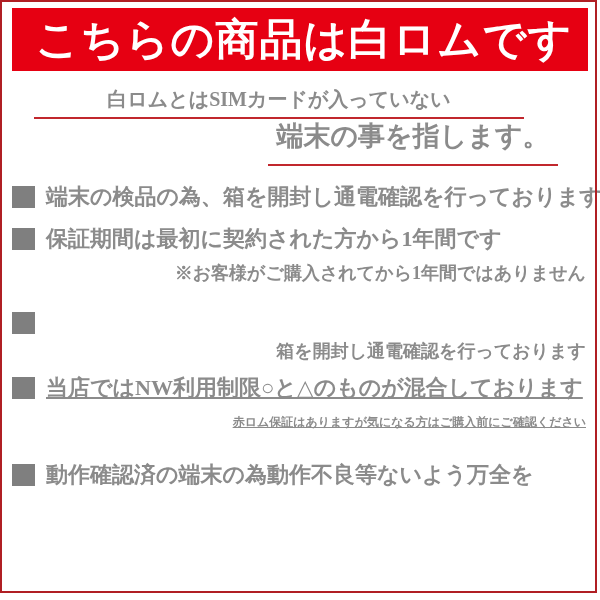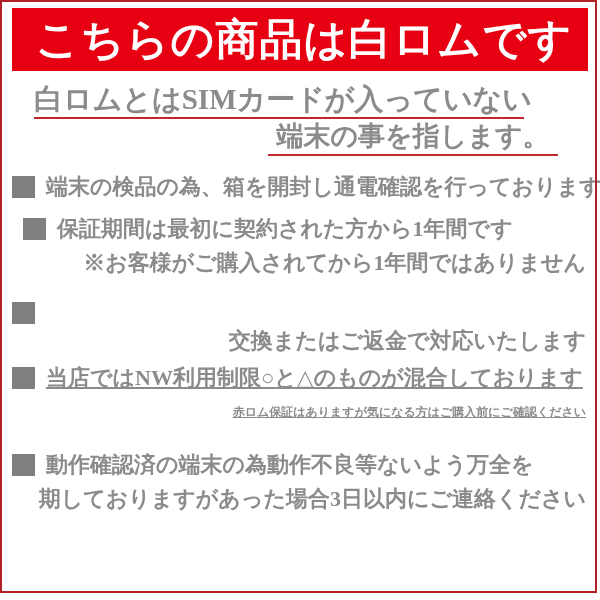--- a/index.html
+++ b/index.html
@@ -14,45 +14,45 @@
     border:2px solid var(--frame-border,#b01f24);
     pointer-events:none; box-sizing:border-box;
   }
   .banner {
     margin:8px 12px 2px 12px; height:63px; line-height:63px;
     background:var(--banner-bg,#e60012); color:var(--banner-text,#ffffff);
     font-size:43px; text-align:center; white-space:nowrap; letter-spacing:1px;padding-left:8px;
   }
   .sub1 {
     margin:12px 0 0 34px; width:490px; text-align:center;
-    font-size:29px; line-height:32px; padding-bottom:2px;
+    font-size:20px; line-height:32px; padding-bottom:2px;
     border-bottom:2px solid var(--underline,#c1272d);
     color:var(--body-text,#8b8b8b); white-space:nowrap;
   }
   .sub2 {
     margin:1px 0 0 268px; width:290px; text-align:center;
-    font-size:27px; line-height:32px; padding-bottom:2px;
+    font-size:27px; line-height:32px; padding-bottom:12px;
     border-bottom:2px solid var(--underline,#c1272d);
     color:var(--body-text,#8b8b8b); white-space:nowrap;
   }
   .notices { color:var(--body-text,#8b8b8b); }
   .notice { }
   .notice:nth-child(1){ margin-top:14px; }
-  .notice:nth-child(2){ margin-top:8px;padding-left:11px; }
+  .notice:nth-child(2){ margin-top:8px; }
   .notice:nth-child(3){ margin-top:16px; }
   .notice:nth-child(4){ margin-top:3px;text-decoration:underline; }
   .notice:nth-child(5){ margin-top:19px; }
   .notice:nth-child(6){ margin-top:15px;padding-left:16px; }
   .row1 { display:flex; margin-left:12px; font-size:22px; line-height:34px; white-space:nowrap; }
   .sq {
     width:23px; height:22px; background:var(--bullet,#7f7f7f);
     margin:6px 11px 0 0; flex:none;
   }
   .row2 {
-    text-align:right; padding-right:14px; font-size:22px;
+    text-align:right; padding-right:14px; font-size:18px;
     line-height:34px; white-space:nowrap;
   }
   .notice:nth-child(4) .row2 { font-size:12px; }
   .row2:empty { display:none; }
 </style>
 </head>
 <body>
 
 <div class="canvas">
   <div class="frame"></div>
@@ -78,33 +78,32 @@
         <span class="sq"></span>
         <span>保証期間は最初に契約された方から1年間です</span>
       </div>
       <div class="row2">※お客様がご購入されてから1年間ではありません</div>
     </div>
 
     <div class="notice">
       <div class="row1">
         <span class="sq"></span>
       </div>
-      <div class="row2">交換またはご返金で対応いたします</div>
+      <div class="row2">箱を開封し通電確認を行っております</div>
     </div>
 
     <div class="notice">
       <div class="row1">
         <span class="sq"></span>
         <span>当店ではNW利用制限○と△のものが混合しております</span>
       </div>
       <div class="row2">赤ロム保証はありますが気になる方はご購入前にご確認ください</div>
     </div>
 
 
     <div class="notice">
       <div class="row1">
         <span class="sq"></span>
         <span>動作確認済の端末の為動作不良等ないよう万全を</span>
       </div>
-      <div class="row2">期しておりますがあった場合3日以内にご連絡ください</div>
     </div>
   </div>
 </div>
 
 </body></html>

